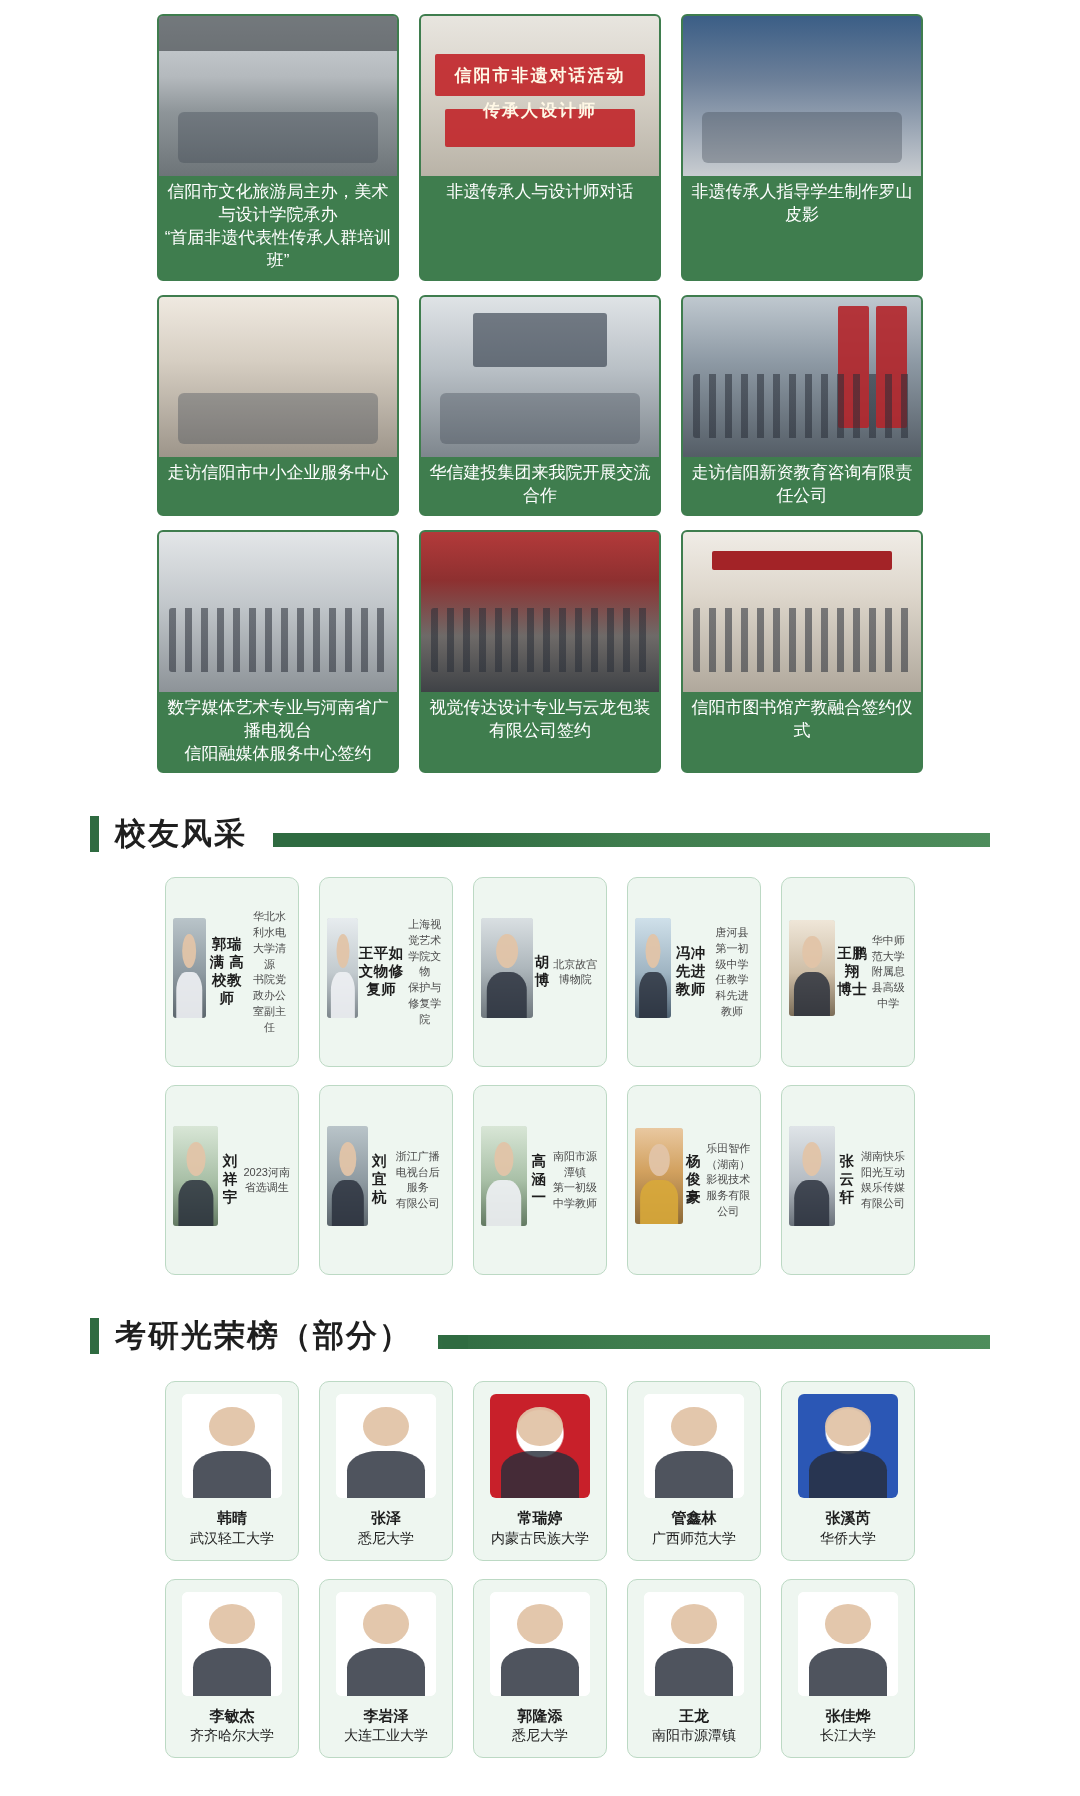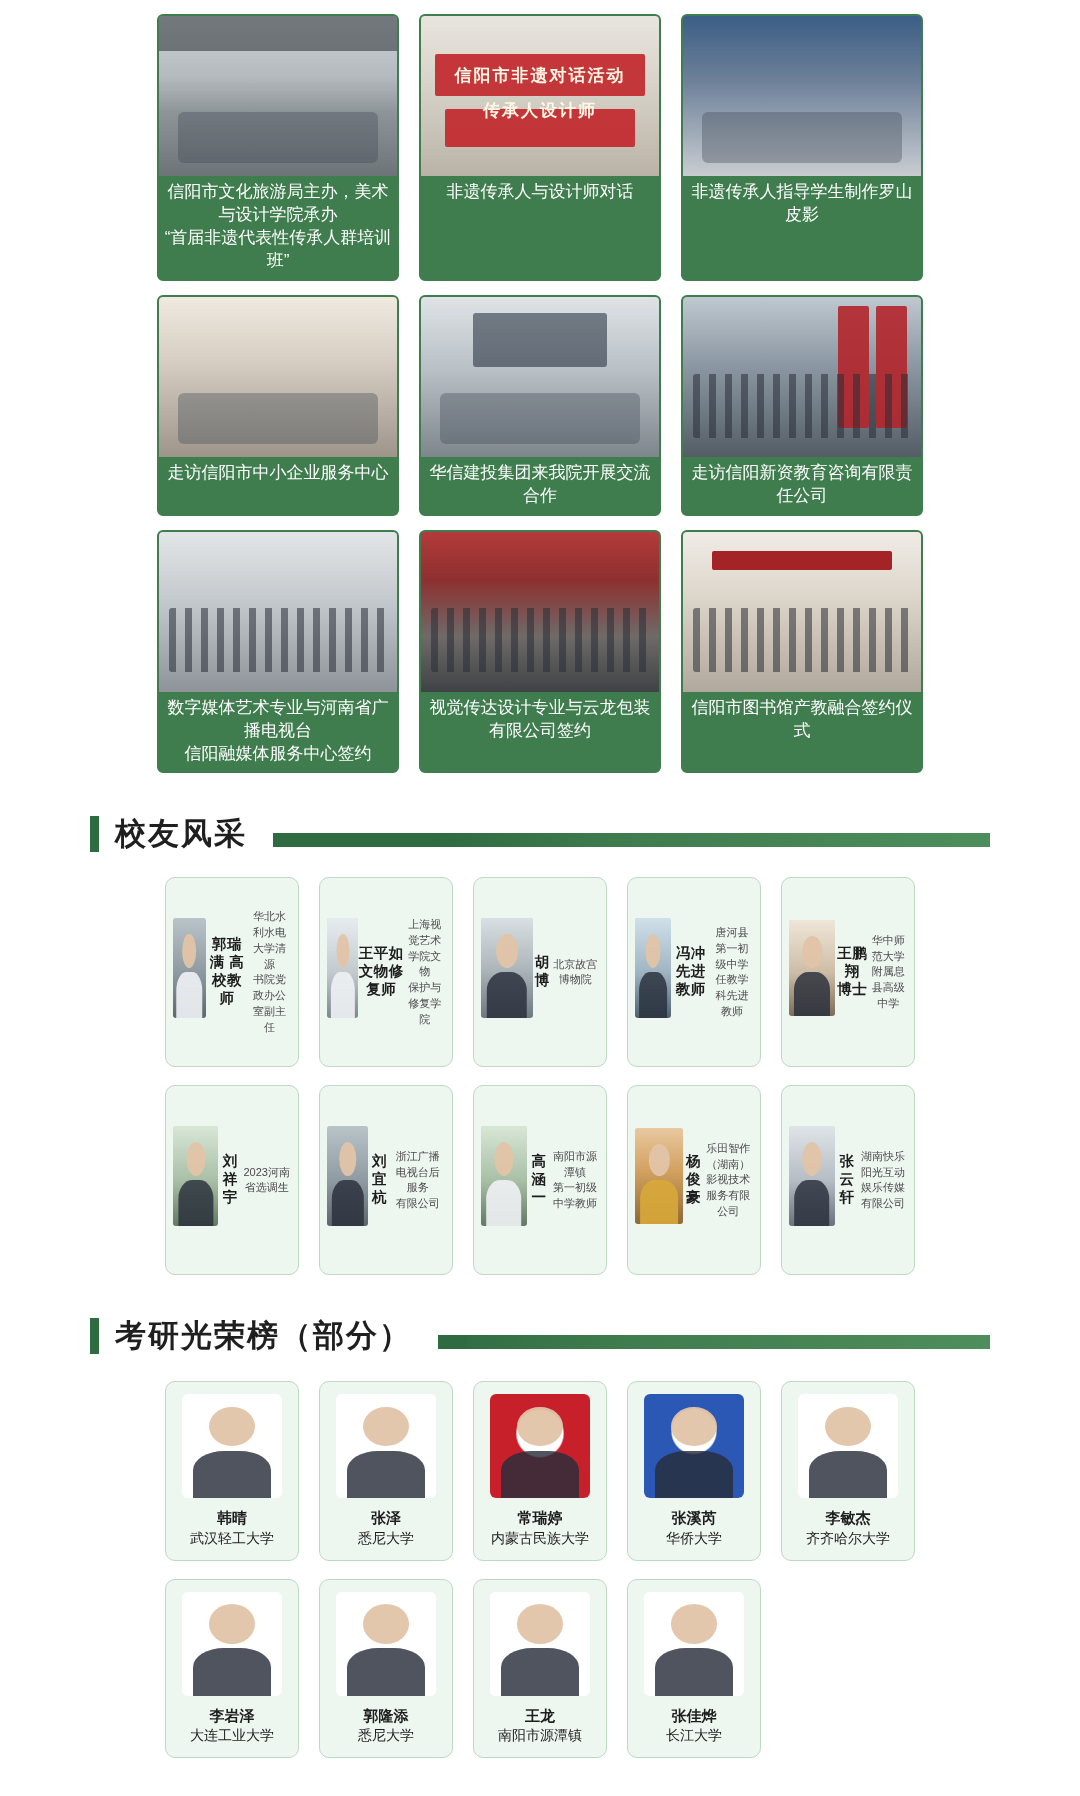--- a/index.html
+++ b/index.html
@@ -466,20 +466,29 @@
     <div class="exam-card">
       <div class="exam-photo">
           <div class="bg bg-red"></div>
           <div class="head-blob" style="top:12%;width:46%;height:38%;"></div>
           <div class="body-blob"></div>
         </div>
       <div class="e-name">常瑞婷</div>
       <div class="e-school">内蒙古民族大学</div>
     </div>
 
+    <div class="exam-card">
+      <div class="exam-photo">
+          <div class="bg bg-white"></div>
+          <div class="head-blob" style="top:12%;width:46%;height:38%;"></div>
+          <div class="body-blob"></div>
+        </div>
+      <div class="e-name">管鑫林</div>
+      <div class="e-school">广西师范大学</div>
+    </div>
 
     <div class="exam-card">
       <div class="exam-photo">
           <div class="bg bg-blue"></div>
           <div class="head-blob" style="top:12%;width:46%;height:38%;"></div>
           <div class="body-blob"></div>
         </div>
       <div class="e-name">张溪芮</div>
       <div class="e-school">华侨大学</div>
     </div>

